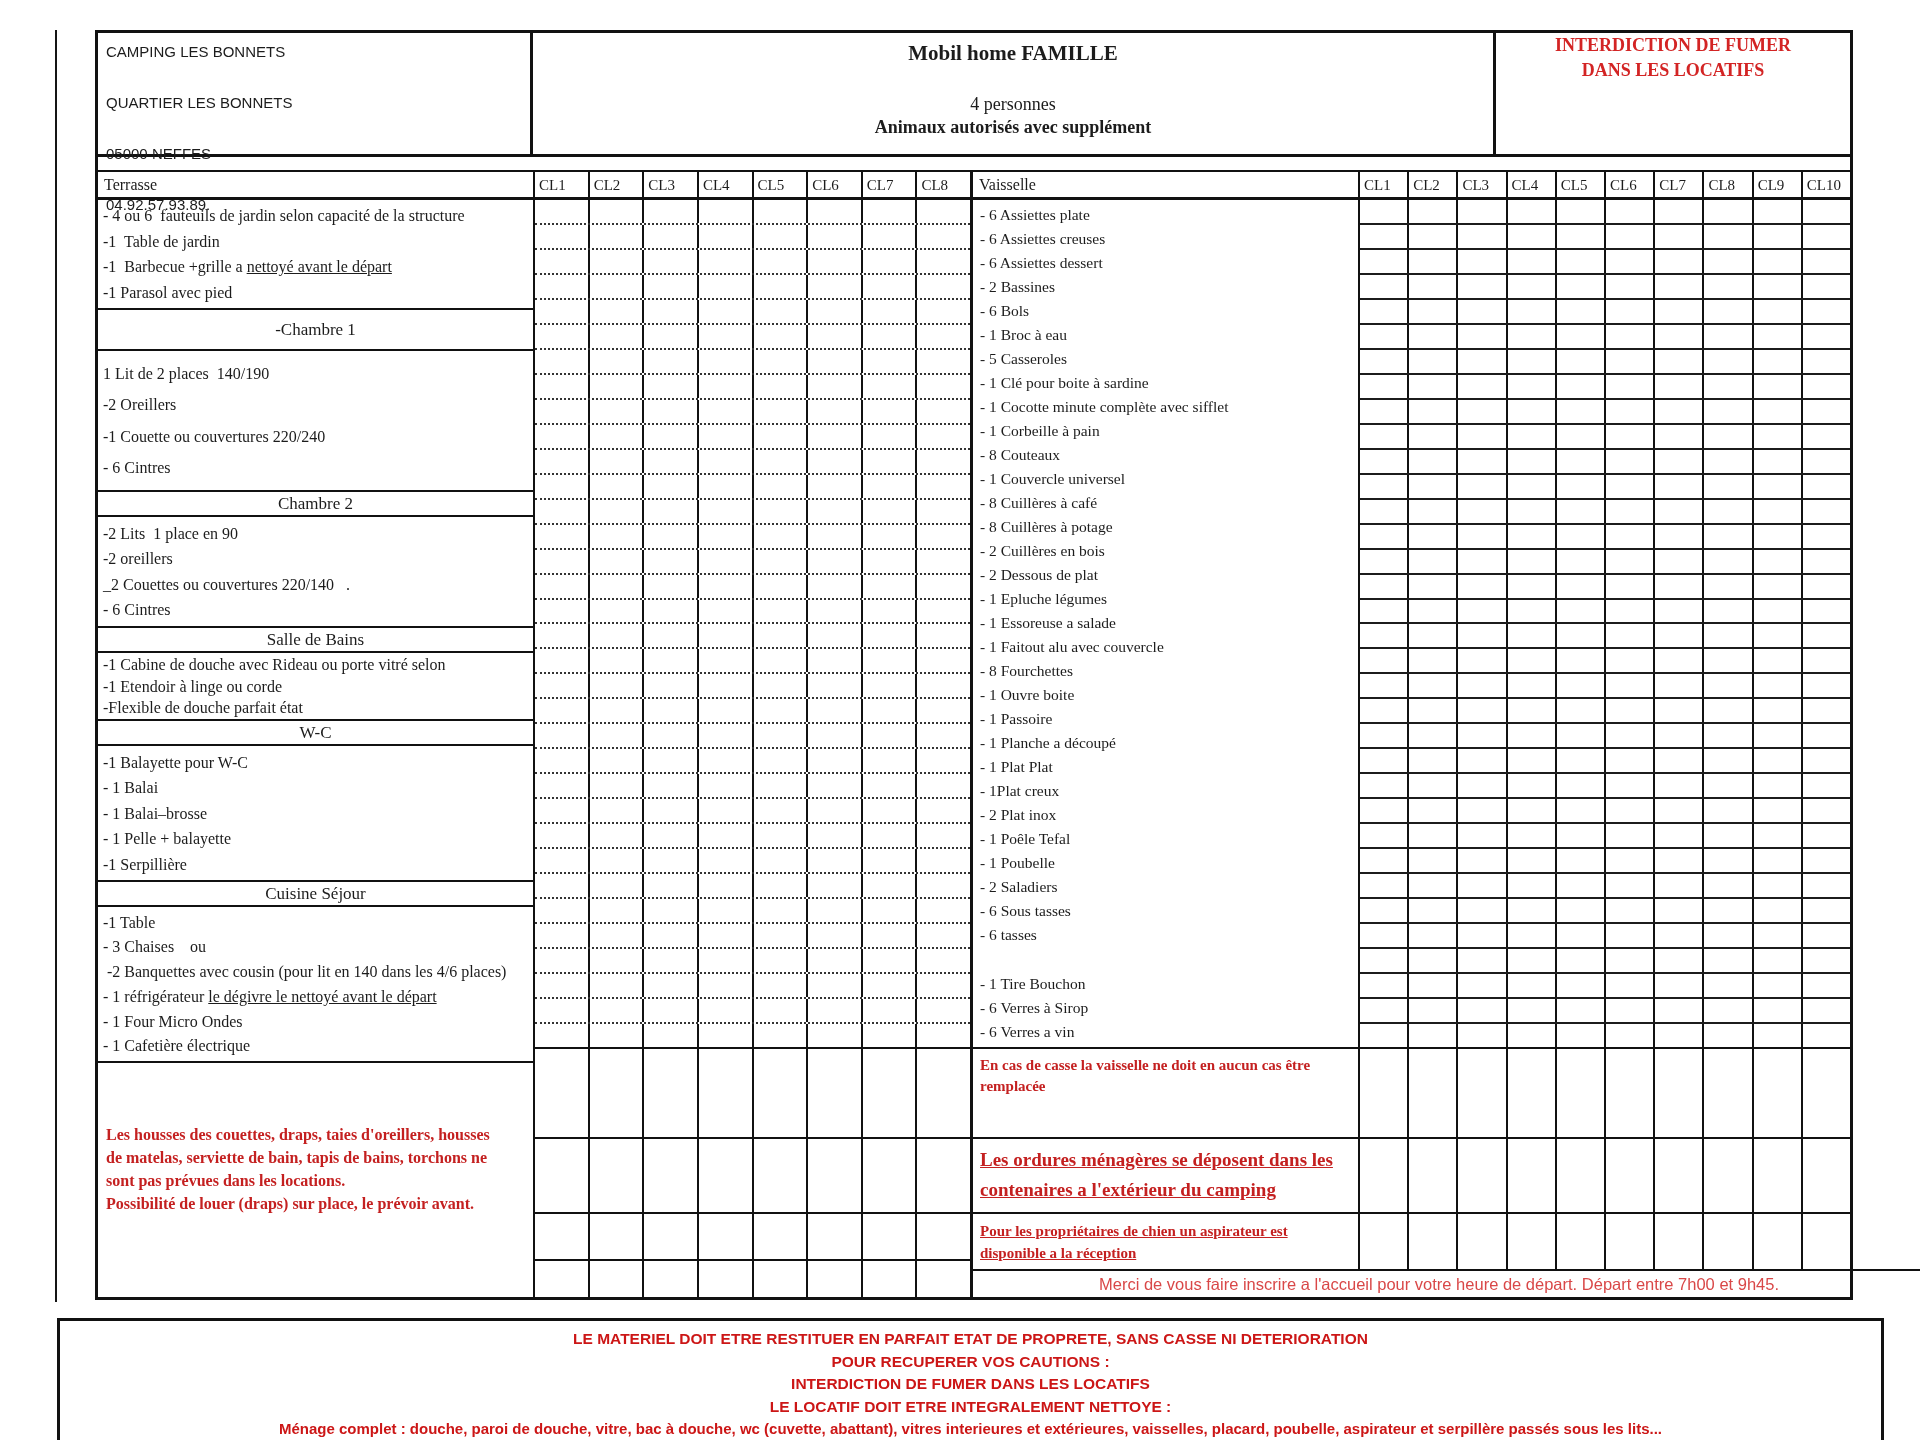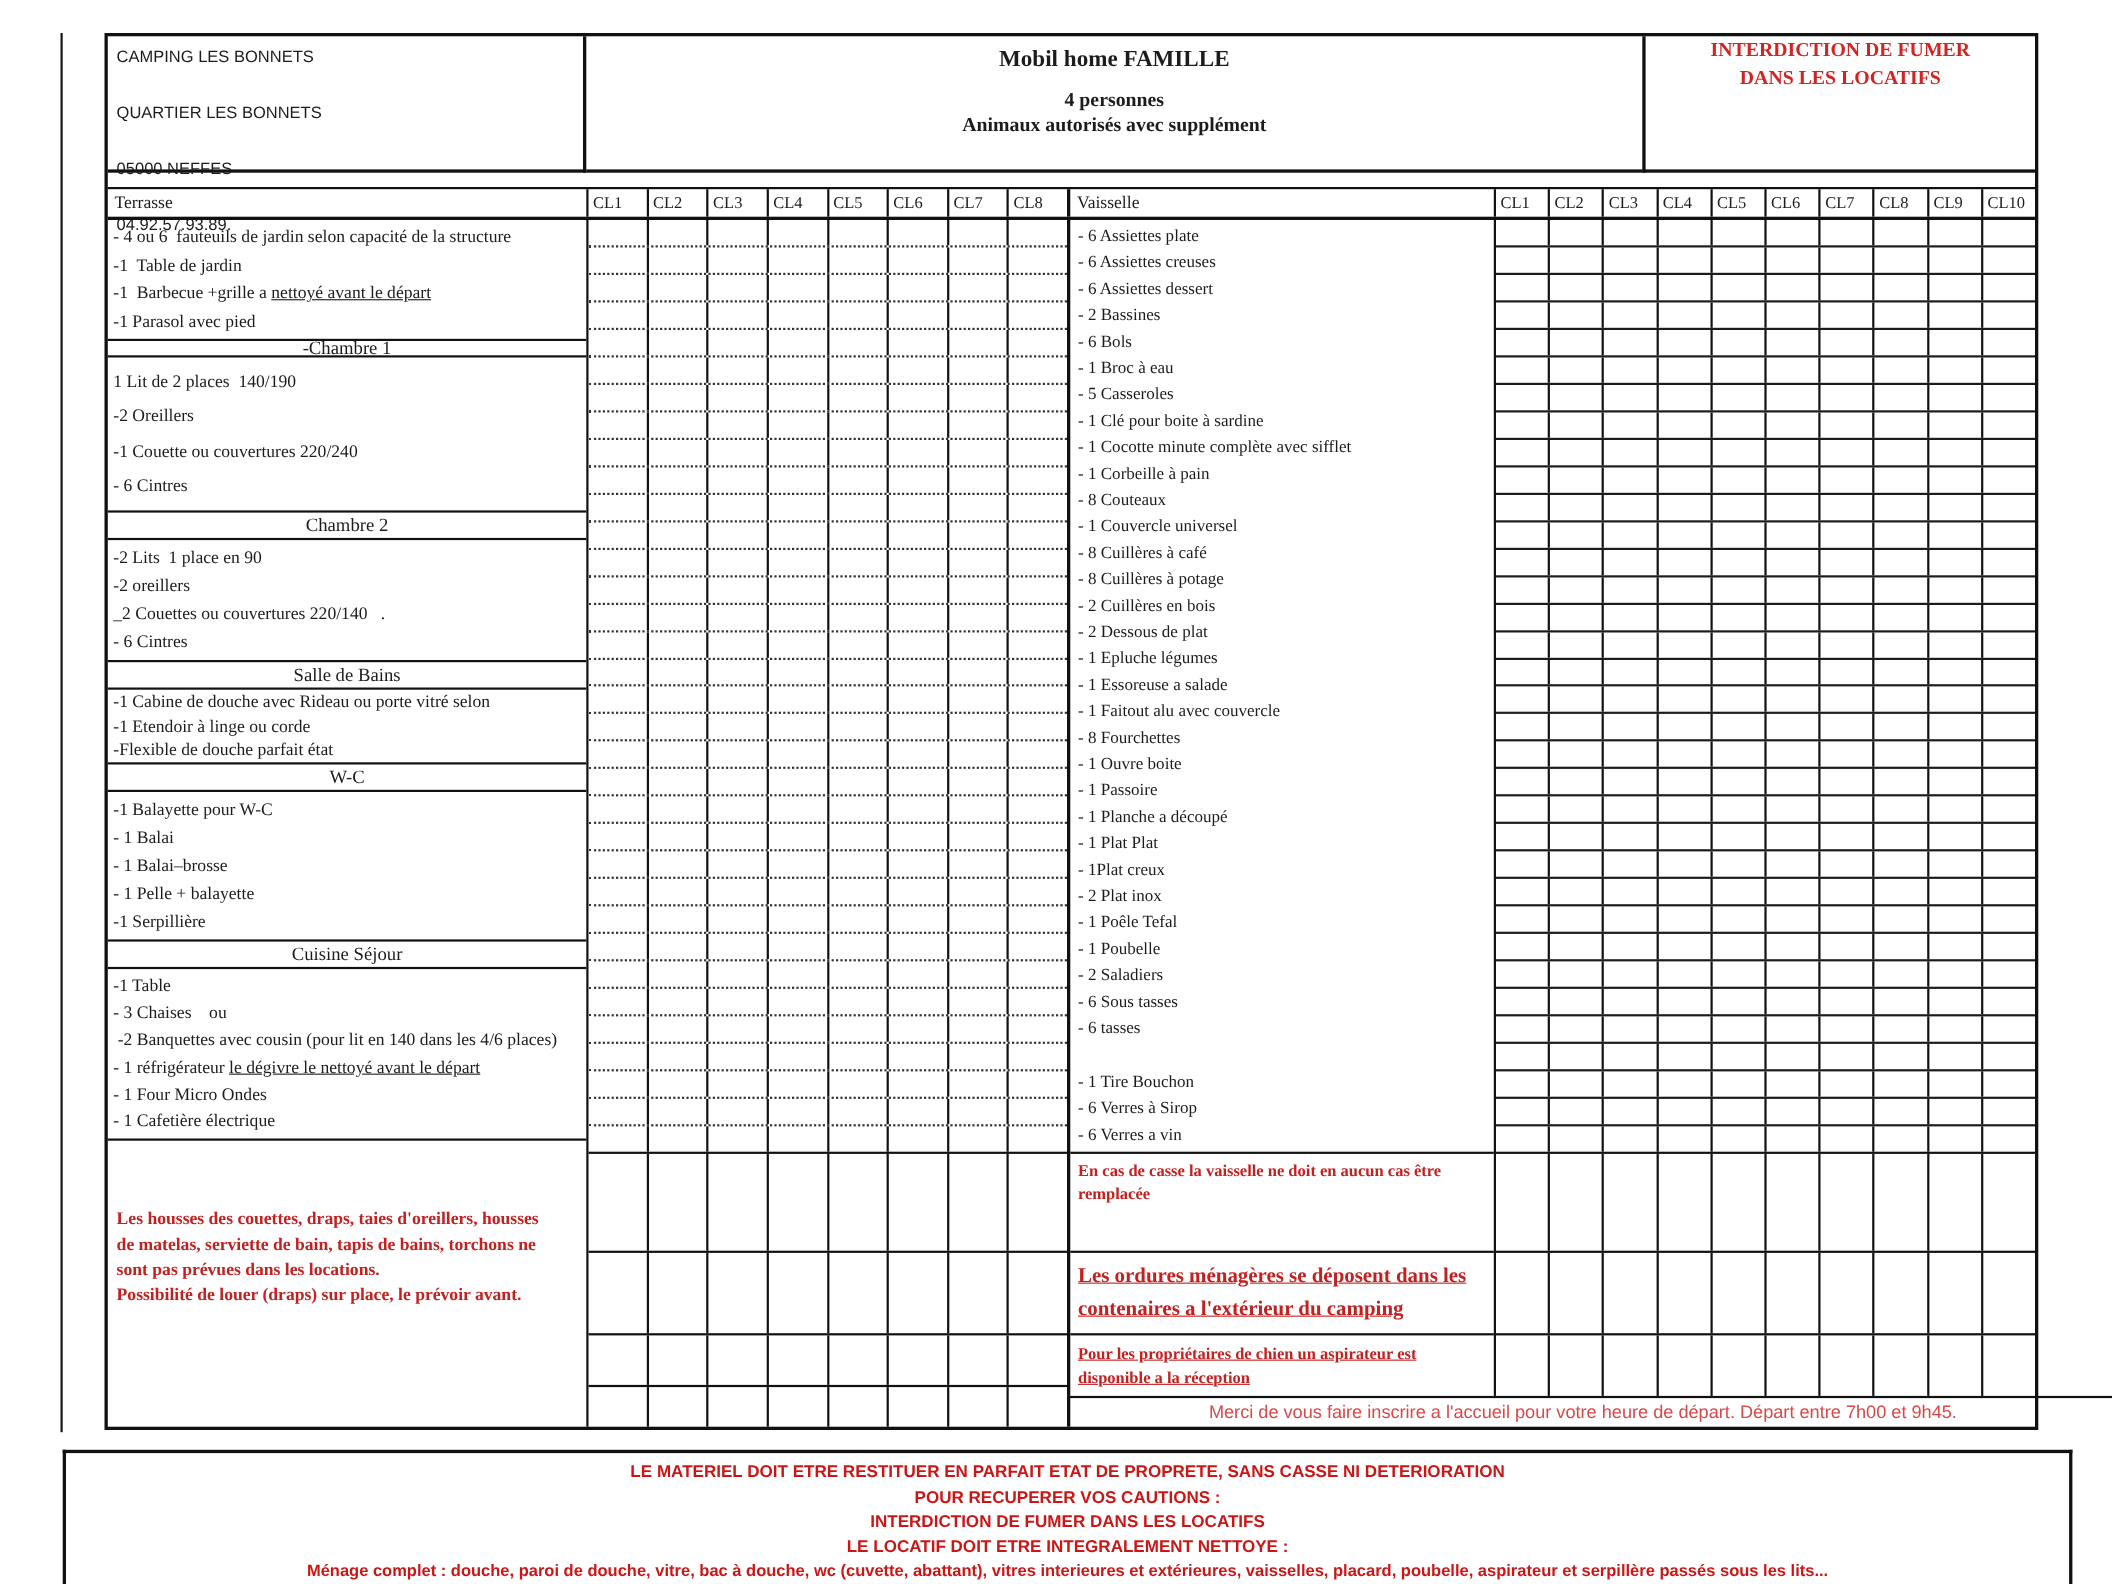--- a/index.html
+++ b/index.html
@@ -13,21 +13,21 @@
   
   #main-table{left:95px;top:30px;width:1758px;height:1270px;border:3px solid #111;}
 
   
   #info-cell{left:0;top:0;width:435px;height:124px;border-right:3px solid #111;border-bottom:3px solid #111;
              font-family:"Liberation Sans","DejaVu Sans",sans-serif;font-size:15px;
              padding:10px 0 0 8px;display:flex;flex-direction:column;justify-content:space-between;height:124px;gap:28px;}
   #info-cell div{padding-bottom:6px;}
   #center-cell{left:435px;top:0;width:960px;height:124px;border-bottom:3px solid #111;text-align:center;}
   #center-cell .t1{font-size:21px;font-weight:bold;margin-top:8px;}
-  #center-cell .t2{font-size:18px;font-weight:bold;margin-top:14px;}
+  #center-cell .t2{font-size:18px;font-weight:normal;margin-top:28px;}
   #center-cell .t3{font-size:18px;font-weight:bold;margin-top:2px;}
   #red-cell{left:1395px;top:0;width:357px;height:124px;border-left:3px solid #111;border-bottom:3px solid #111;
             display:flex;align-items:flex-start;justify-content:center;text-align:center;
             font-family:Liberation Serif, serif;font-weight:bold;font-size:18px;
             color:#d32424;line-height:25px;}
 
   
   #colhdr{left:0;top:137px;width:1752px;height:30px;border-top:2px solid #111;border-bottom:3px solid #111;
           display:flex;font-size:15px;}
   .hdrlabel{width:435px;font-size:16px;padding:4px 0 0 6px;box-sizing:border-box;}
@@ -132,21 +132,21 @@
 
   <div class="abs" id="body">
 
     <div class="abs" id="left-col">
       <div class="sec-items" style="height: 108px;">
           <div class="item">- 4 ou 6  fauteuils de jardin selon capacité de la structure</div>
           <div class="item">-1  Table de jardin</div>
           <div class="item">-1  Barbecue +grille a <span class="u">nettoyé avant le départ</span></div>
           <div class="item">-1 Parasol avec pied</div>
         </div>
-        <div class="sec-hdr" style="height: 17px;">-Chambre 1</div>
+        <div class="sec-hdr" style="height: 43px;">-Chambre 1</div>
         <div class="sec-items" style="height: 139px;">
           <div class="item">1 Lit de 2 places  140/190</div>
           <div class="item">-2 Oreillers</div>
           <div class="item">-1 Couette ou couvertures 220/240</div>
           <div class="item">- 6 Cintres</div>
         </div>
         <div class="sec-hdr" style="height: 27px;">Chambre  2</div>
         <div class="sec-items" style="height: 109px;">
           <div class="item">-2 Lits  1 place en 90</div>
           <div class="item">-2 oreillers</div>

